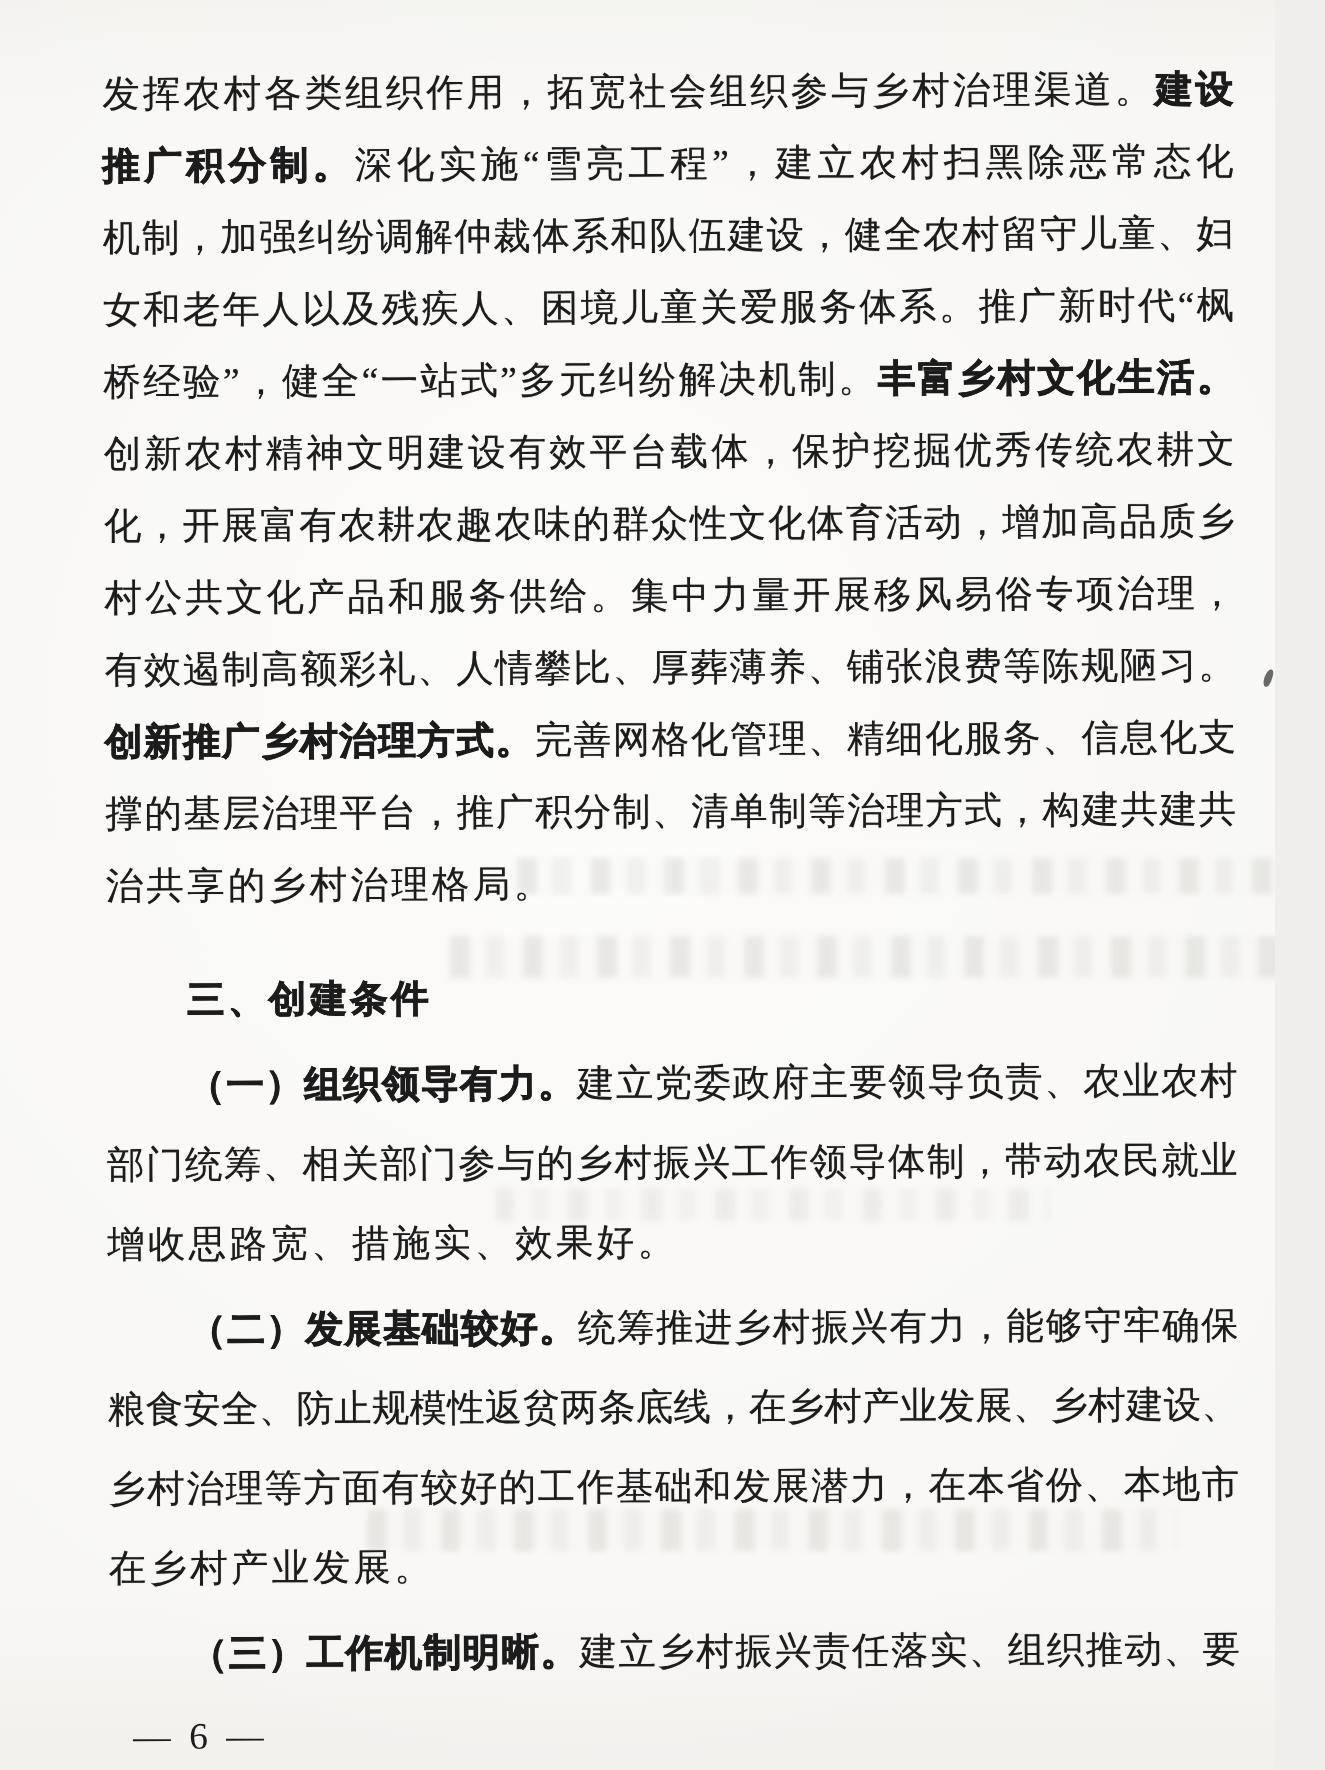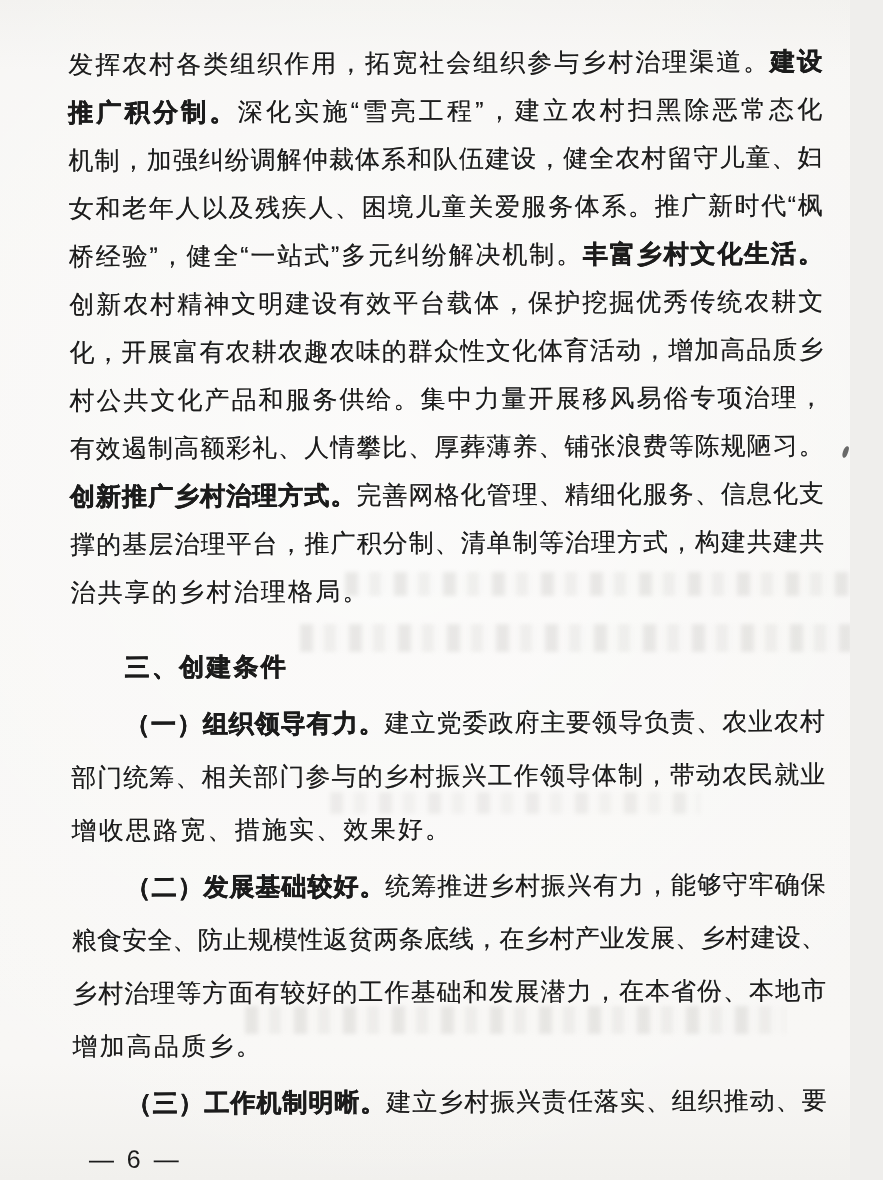--- a/index.html
+++ b/index.html
@@ -12,21 +12,21 @@
   }
   .page {
     position: relative;
     width: 850px;
     height: 1180px;
     overflow: hidden;
     background:
       radial-gradient(ellipse 120% 90% at 45% 40%, rgba(255,255,255,0.55), rgba(255,255,255,0) 70%),
       linear-gradient(180deg, #f2f1ee 0%, #f7f6f4 6%, #f8f7f5 90%, #f1f0ed 100%);
     color: #1c1c1c;
-    font-family: Liberation Sans, sans-serif;
+    font-family: Liberation Serif, serif;
   }
   .content {
     position: absolute;
     left: 68px;
     top: 40px;
     width: 754px;
     transform: rotate(-0.25deg);
     transform-origin: left top;
   }
   .line {
@@ -110,19 +110,19 @@
         <div class="line para-end left"><span class="regular">治共享的乡村治理格局。</span></div>
       </section>
     <section class="block block-b">
         <div class="line heading indent left"><span class="bold">三、创建条件</span></div>
         <div class="line para-start indent justify"><span class="bold">（一）组织领导有力。</span><span class="regular">建立党委政府主要领导负责、农业农村</span></div>
         <div class="line body justify"><span class="regular">部门统筹、相关部门参与的乡村振兴工作领导体制，带动农民就业</span></div>
         <div class="line para-end left"><span class="regular">增收思路宽、措施实、效果好。</span></div>
         <div class="line para-start indent justify"><span class="bold">（二）发展基础较好。</span><span class="regular">统筹推进乡村振兴有力，能够守牢确保</span></div>
         <div class="line body justify"><span class="regular">粮食安全、防止规模性返贫两条底线，在乡村产业发展、乡村建设、</span></div>
         <div class="line body justify"><span class="regular">乡村治理等方面有较好的工作基础和发展潜力，在本省份、本地市</span></div>
-        <div class="line para-end left"><span class="regular">增加高品质乡。</span></div>
+        <div class="line para-end left"><span class="regular">在乡村产业发展。</span></div>
         <div class="line para-start indent justify"><span class="bold">（三）工作机制明晰。</span><span class="regular">建立乡村振兴责任落实、组织推动、要</span></div>
       </section>
     <div class="page-footer">— 6 —</div>
   </main>
 
 </div>
 
 </body></html>

